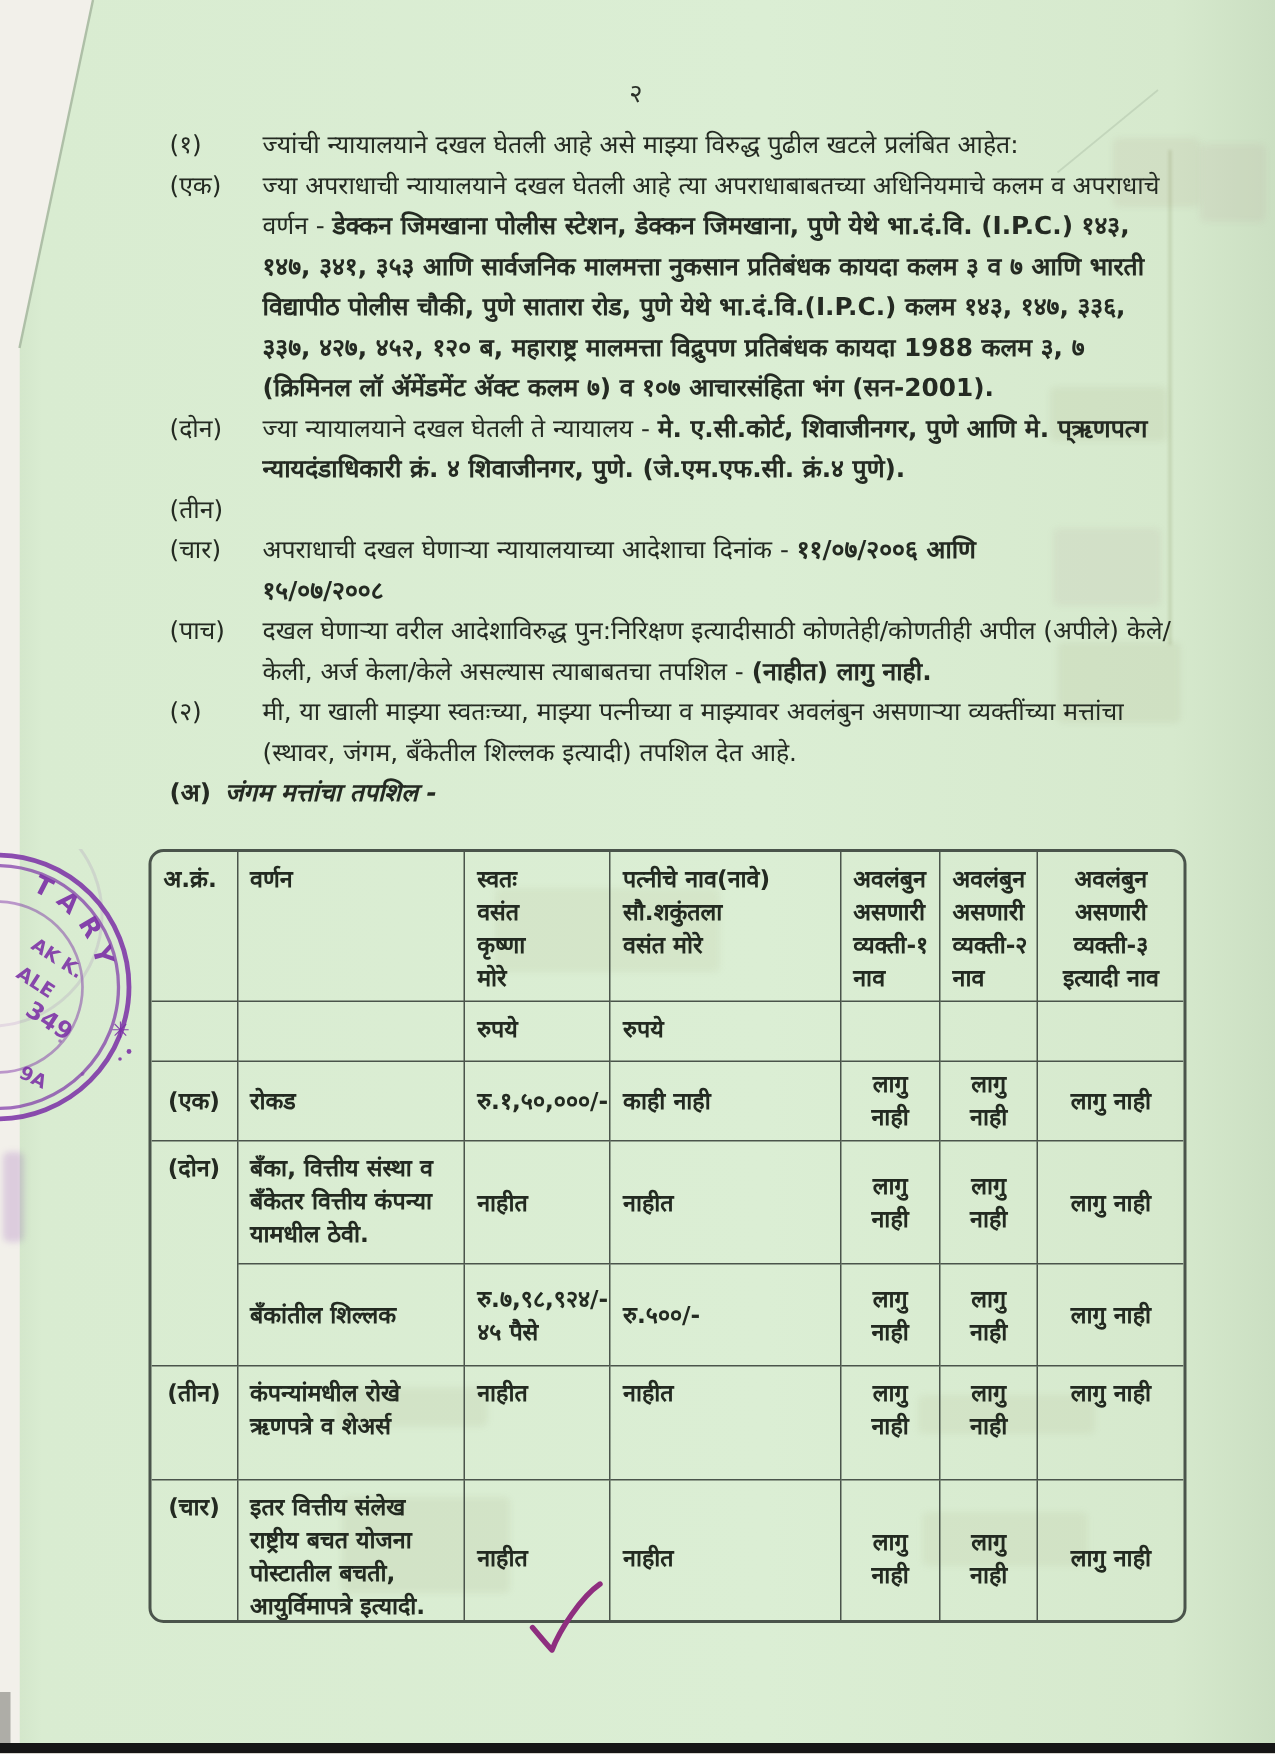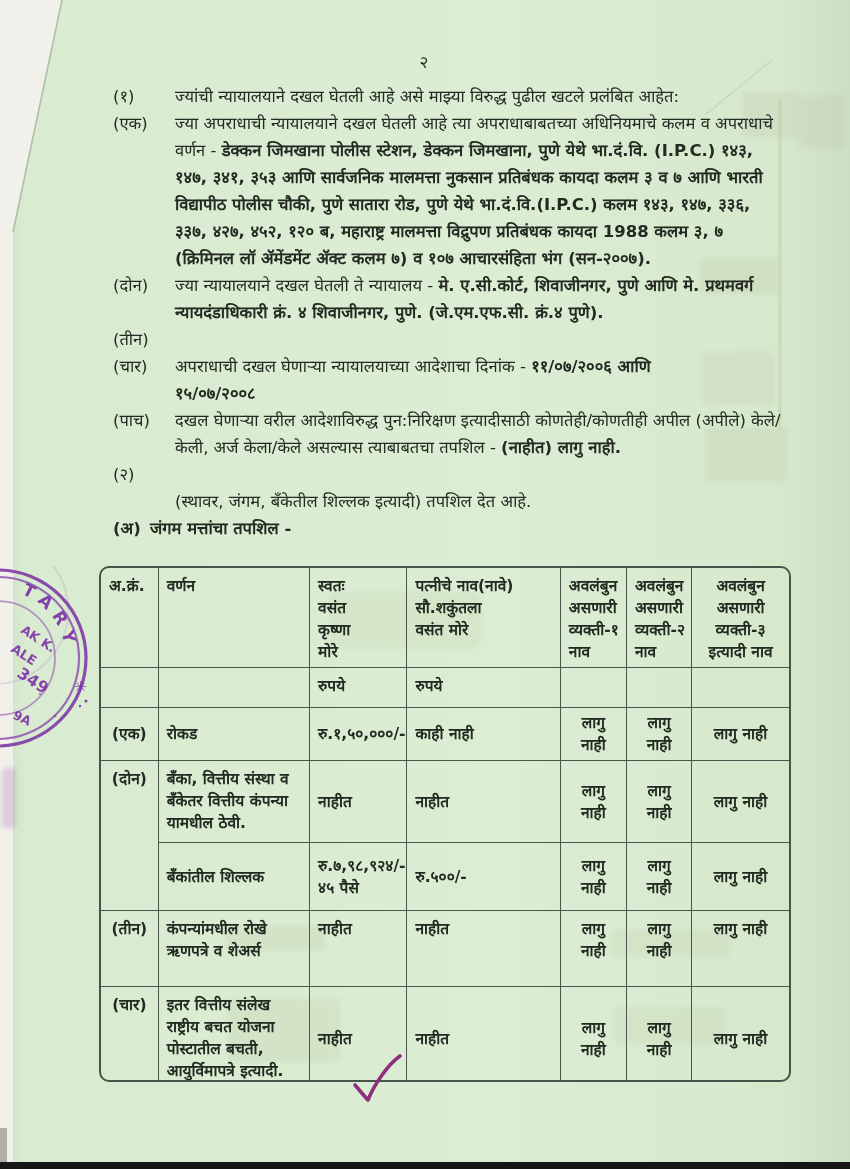--- a/index.html
+++ b/index.html
@@ -8,21 +8,21 @@
   .page{position:absolute;inset:0;
         background:linear-gradient(90deg,#cfe2c6 0px,#d9ecd1 28px,#dbeed4 60%,#d6e9cd 92%,#cbdfc2 100%);
         clip-path:polygon(62px 0px,850px 0px,850px 1162px,13px 1162px,13px 232px);}
   .pagenum{position:absolute;left:404px;top:50px;width:40px;text-align:center;
            font-size:17px;color:#2b3129;}
   
   .tline{position:absolute;left:0;width:850px;height:27px;font-size:16.5px;
          line-height:24px;white-space:nowrap;}
   .plabel{position:absolute;left:113px;}
   .ptext{position:absolute;left:175px;}
-  .tline.ind .ptext{left:150px;}
+  .tline.ind .ptext{left:150px;font-style:italic;}
   .tline b{font-weight:700;}
   .boldlabel .plabel{font-weight:700;}
   
   .table-wrap{position:absolute;left:99px;top:566px;width:688px;height:512px;
               border:2.4px solid #4a544b;border-radius:10px;overflow:hidden;}
   table.assets{border-collapse:collapse;table-layout:fixed;width:100%;height:100%;
                font-size:15.5px;font-weight:700;color:#232a21;}
   table.assets td,table.assets th{border:1.6px solid #4a544b;padding:4px 8px;
                vertical-align:middle;text-align:left;line-height:22px;overflow:hidden;}
   table.assets tr:first-child th{border-top:none;margin-top:44px;}
@@ -81,25 +81,25 @@
   <div class="tline" style="top:193px">
       <span class="plabel"></span>
       <span class="ptext"><span></span><b>विद्यापीठ पोलीस चौकी, पुणे सातारा रोड, पुणे येथे भा.दं.वि.(I.P.C.) कलम १४३, १४७, ३३६,</b></span>
     </div>
   <div class="tline" style="top:220px">
       <span class="plabel"></span>
       <span class="ptext"><span></span><b>३३७, ४२७, ४५२, १२० ब, महाराष्ट्र मालमत्ता विद्रुपण प्रतिबंधक कायदा 1988 कलम ३, ७</b></span>
     </div>
   <div class="tline" style="top:247px">
       <span class="plabel"></span>
-      <span class="ptext"><span></span><b>(क्रिमिनल लॉ ॲमेंडमेंट ॲक्ट कलम ७) व १०७ आचारसंहिता भंग (सन-२००७).</b></span>
+      <span class="ptext"><span></span><b>(क्रिमिनल लॉ ॲमेंडमेंट ॲक्ट कलम ७) व १०७ आचारसंहिता भंग (सन-2001).</b></span>
     </div>
   <div class="tline" style="top:274px">
       <span class="plabel">(दोन)</span>
-      <span class="ptext"><span>ज्या न्यायालयाने दखल घेतली ते न्यायालय - </span><b>मे. ए.सी.कोर्ट, शिवाजीनगर, पुणे आणि मे. प्रथमवर्ग</b></span>
+      <span class="ptext"><span>ज्या न्यायालयाने दखल घेतली ते न्यायालय - </span><b>मे. ए.सी.कोर्ट, शिवाजीनगर, पुणे आणि मे. प्ऋणपत्ग</b></span>
     </div>
   <div class="tline" style="top:301px">
       <span class="plabel"></span>
       <span class="ptext"><span></span><b>न्यायदंडाधिकारी क्रं. ४ शिवाजीनगर, पुणे. (जे.एम.एफ.सी. क्रं.४ पुणे).</b></span>
     </div>
   <div class="tline" style="top:328px">
       <span class="plabel">(तीन)</span>
     </div>
   <div class="tline" style="top:355px">
       <span class="plabel">(चार)</span>
@@ -112,20 +112,21 @@
   <div class="tline" style="top:409px">
       <span class="plabel">(पाच)</span>
       <span class="ptext"><span>दखल घेणाऱ्या वरील आदेशाविरुद्ध पुन:निरिक्षण इत्यादीसाठी कोणतेही/कोणतीही अपील (अपीले) केले/</span><b></b></span>
     </div>
   <div class="tline" style="top:436px">
       <span class="plabel"></span>
       <span class="ptext"><span>केली, अर्ज केला/केले असल्यास त्याबाबतचा तपशिल - </span><b>(नाहीत) लागु नाही.</b></span>
     </div>
   <div class="tline" style="top:463px">
       <span class="plabel">(२)</span>
+      <span class="ptext"><span>मी, या खाली माझ्या स्वतःच्या, माझ्या पत्नीच्या व माझ्यावर अवलंबुन असणाऱ्या व्यक्तींच्या मत्तांचा</span><b></b></span>
     </div>
   <div class="tline" style="top:490px">
       <span class="plabel"></span>
       <span class="ptext"><span>(स्थावर, जंगम, बँकेतील शिल्लक इत्यादी) तपशिल देत आहे.</span><b></b></span>
     </div>
   <div class="tline ind boldlabel" style="top:517px">
       <span class="plabel">(अ)</span>
       <span class="ptext"><span></span><b>जंगम मत्तांचा तपशिल -</b></span>
     </div>
 

